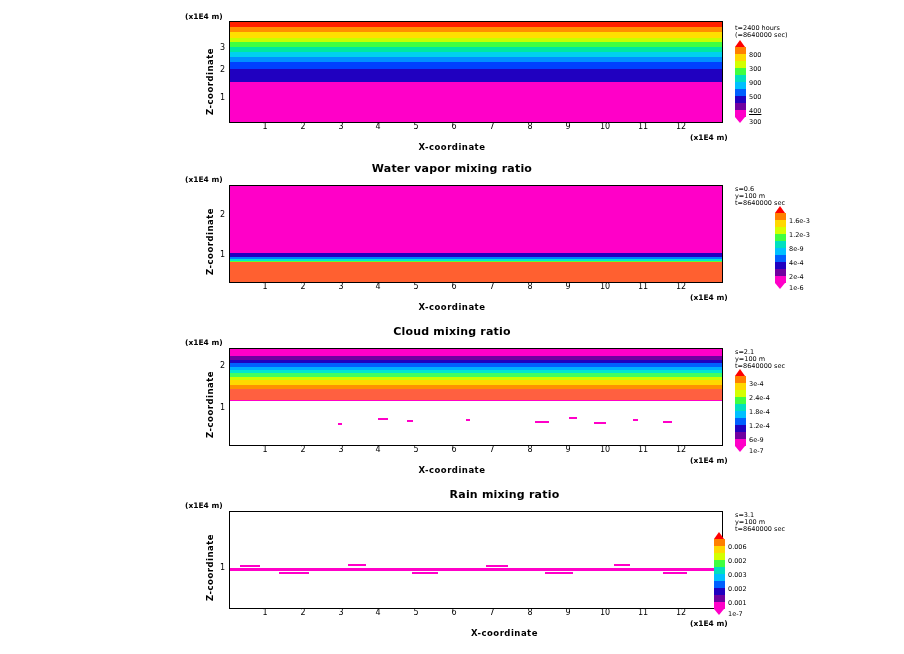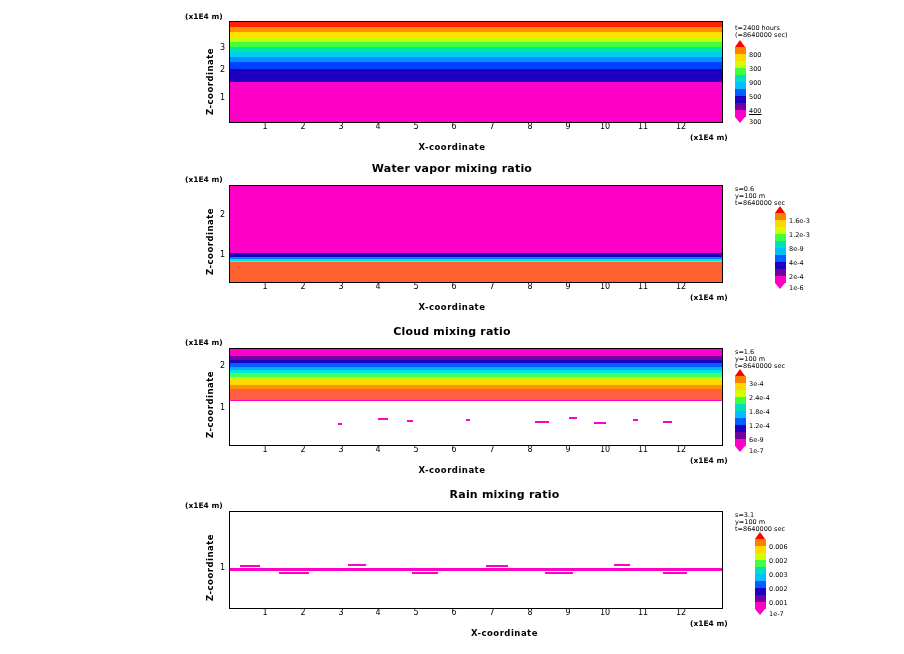--- a/index.html
+++ b/index.html
@@ -221,21 +221,21 @@
   <div class="xtick" style="left:485px;top:120px;">7</div>
   <div class="xtick" style="left:523px;top:120px;">8</div>
   <div class="xtick" style="left:561px;top:120px;">9</div>
   <div class="xtick" style="left:598px;top:120px;">10</div>
   <div class="xtick" style="left:636px;top:120px;">11</div>
   <div class="xtick" style="left:674px;top:120px;">12</div>
 
   <div class="xunit" style="left:690px;top:131px;">(x1E4 m)</div>
   <div class="xlabel" style="top:140px;">X-coordinate</div>
 
-  <div class="meta" style="left:735px;top:24px;">s=1.6</div>
+  <div class="meta" style="left:735px;top:24px;">s=2.1</div>
   <div class="meta" style="left:735px;top:31px;">y=100 m</div>
   <div class="meta" style="left:735px;top:38px;">t=8640000 sec</div>
 
   <div class="cbar" style="left:735px;top:44px;width:60px;height:82px;">
     <div class="tri-up" style="top:0px;border-bottom:7px solid #ff0000;"></div>
     <div class="seg" style="top:7px;height:7px;background:#ff8000;"></div>
     <div class="seg" style="top:14px;height:7px;background:#ffd800;"></div>
     <div class="seg" style="top:21px;height:7px;background:#d4ff00;"></div>
     <div class="seg" style="top:28px;height:7px;background:#40ff40;"></div>
     <div class="seg" style="top:35px;height:7px;background:#00e0c0;"></div>
@@ -288,21 +288,21 @@
   <div class="xtick" style="left:636px;top:120px;">11</div>
   <div class="xtick" style="left:674px;top:120px;">12</div>
 
   <div class="xunit" style="left:690px;top:131px;">(x1E4 m)</div>
   <div class="xlabel" style="top:140px;">X-coordinate</div>
 
   <div class="meta" style="left:735px;top:24px;">s=3.1</div>
   <div class="meta" style="left:735px;top:31px;">y=100 m</div>
   <div class="meta" style="left:735px;top:38px;">t=8640000 sec</div>
 
-  <div class="cbar" style="left:755px;top:44px;width:60px;height:82px;">
+  <div class="cbar" style="left:714px;top:44px;width:60px;height:82px;">
     <div class="tri-up" style="top:0px;border-bottom:7px solid #ff0000;"></div>
     <div class="seg" style="top:7px;height:7px;background:#ff8000;"></div>
     <div class="seg" style="top:14px;height:7px;background:#ffd800;"></div>
     <div class="seg" style="top:21px;height:7px;background:#d4ff00;"></div>
     <div class="seg" style="top:28px;height:7px;background:#40ff40;"></div>
     <div class="seg" style="top:35px;height:7px;background:#00e0c0;"></div>
     <div class="seg" style="top:42px;height:7px;background:#00c0ff;"></div>
     <div class="seg" style="top:49px;height:7px;background:#0060ff;"></div>
     <div class="seg" style="top:56px;height:7px;background:#2000c0;"></div>
     <div class="seg" style="top:63px;height:7px;background:#7000a0;"></div>

